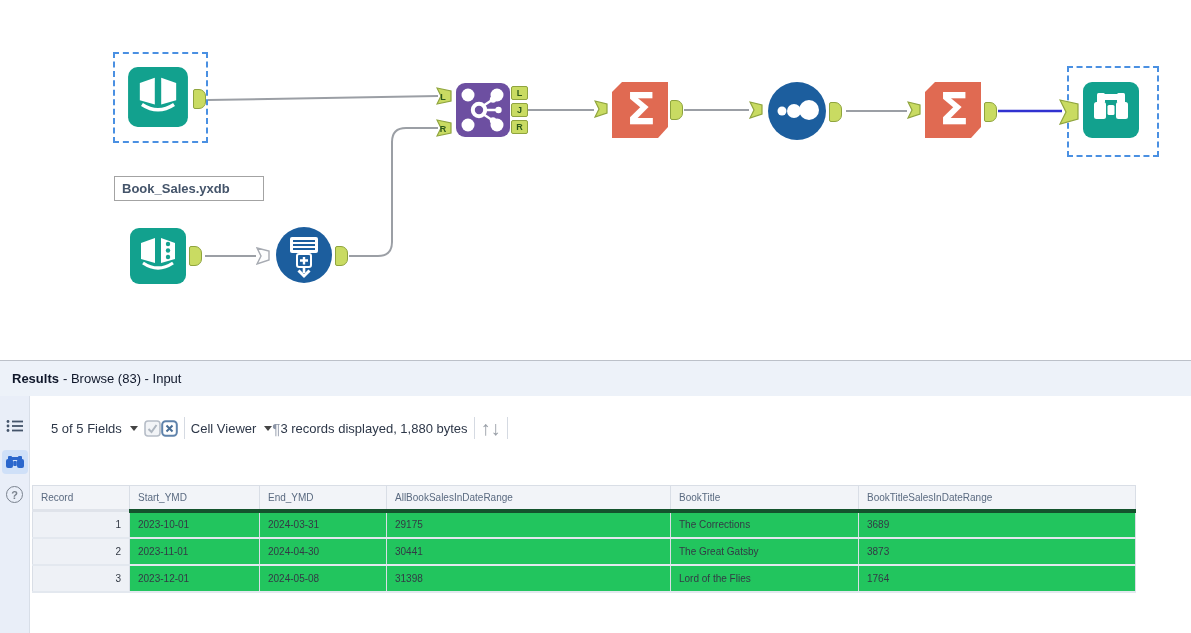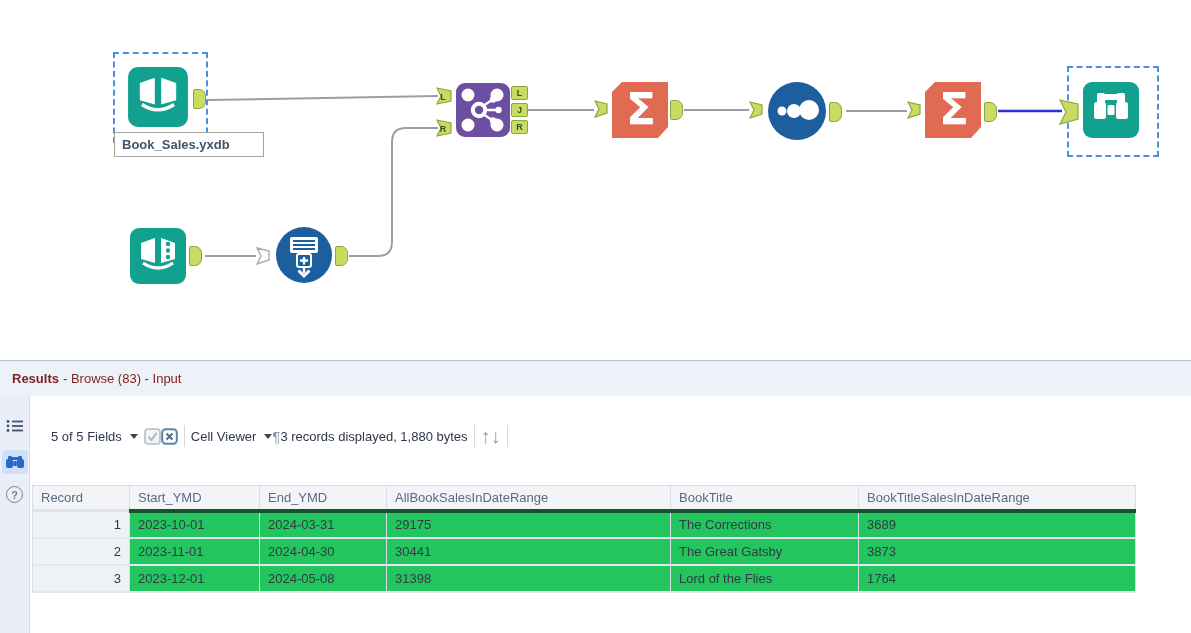--- a/index.html
+++ b/index.html
@@ -6,52 +6,52 @@
   html,body { background:#fff; }
   body { font-family:"Liberation Sans", sans-serif; }
   .app { position:relative; width:1191px; height:633px; background:#fff; overflow:hidden; }
 
   
   .canvas { position:absolute; left:0; top:0; width:1191px; height:360px; background:#fff; }
   .connections { position:absolute; left:0; top:0; }
   .tool-icon { position:absolute; }
   .sel-box { position:absolute; border:2px dashed #4a90e2; background:transparent; }
   .tool-label { position:absolute; background:#fff; border:1px solid #a3a3a3; color:#44546a;
-    font-size:13px; font-weight:bold; line-height:17px; padding:3px 7px; }
+    font-size:13px; font-weight:bold; line-height:17px; padding:3px 7px;margin-top:44px; }
   .out-anchor { position:absolute; width:13px; height:20px; background:#c9db62; border:1px solid #8fa43e;
     border-radius:2px 7px 7px 2px; }
   .join-out { position:absolute; width:17px; height:14px; background:#c9db62; border:1px solid #8fa43e;
     border-radius:2px; color:#2d5a1b; font-size:9px; font-weight:bold; text-align:center; line-height:12px; }
   .flag { position:absolute; }
 
   
   .results { position:absolute; left:0; top:360px; width:1191px; height:273px; background:#fff;
     border-top:1px solid #bcc1c9; }
   .results-header { height:35px; background:#edf2f9; display:flex; align-items:center; padding-left:12px;
-    font-size:13px; color:#7f1d1d; }
+    font-size:13px; color:#0f172a; }
   .results-header b { font-weight:bold; margin-right:4px; }
   .results-body { position:relative; height:237px; }
   .icon-strip { position:absolute; left:0; top:0; width:30px; height:237px; background:#e9eef8;
     border-right:1px solid #d8dee8; display:flex; flex-direction:column; align-items:center; padding-top:18px; gap:12px; }
   .strip-btn { width:26px; height:24px; display:flex; align-items:center; justify-content:center; border-radius:4px; }
   .strip-btn.selected { background:#cfe0f8; }
   .help-circle { width:17px; height:17px; border:1.5px solid #7a828e; border-radius:50%; color:#7a828e;
     font-size:11px; font-weight:bold; display:flex; align-items:center; justify-content:center; }
 
-  .toolbar { position:absolute; left:31px; top:8px; right:0; height:64px; display:flex; align-items:center;
+  .toolbar { position:absolute; left:31px; top:0; right:0; height:64px; display:flex; align-items:center;
     padding-left:20px; font-size:13px; color:#2d3748; background:#fff; }
   .tb-group { display:flex; align-items:center; gap:8px; }
   .caret { width:0; height:0; border-left:4px solid transparent; border-right:4px solid transparent;
     border-top:5px solid #444; display:inline-block; }
   .tb-sep { width:1px; height:22px; background:#d5dae2; margin:0 6px; }
   .pilcrow { color:#8b94a5; font-size:15px; }
   .nav-arrow { color:#9aa0a8; font-size:20px; line-height:20px; }
 
   .table-wrap { position:absolute; left:32px; top:89px; }
-  table.grid { border-collapse:collapse; table-layout:fixed; width:1103px; font-size:13px; }
+  table.grid { border-collapse:collapse; table-layout:fixed; width:1103px; font-size:10px; }
   table.grid th, table.grid td { border-right:1px solid #d9dee6; border-left:1px solid #d9dee6;
     padding:0 8px; overflow:hidden; white-space:nowrap; }
   table.grid th { height:25px; background:#f2f4f8; color:#5a6a80; font-weight:normal; text-align:left;
     border-top:1px solid #d9dee6; border-bottom:4px solid #14532d; }
   table.grid th.record-col { border-bottom:3px solid #dfe3ea; }
   table.grid td { height:27px; background:#22c55e; color:#333a45; border-top:2px solid #e3e8ef; }
   table.grid tr:last-child td { border-bottom:2px solid #e3e8ef; }
   table.grid td.record-col { background:#eef1f6; text-align:right; }
   col.c1{width:97px} col.c2{width:130px} col.c3{width:127px} col.c4{width:284px} col.c5{width:188px} col.c6{width:277px}
 </style>

